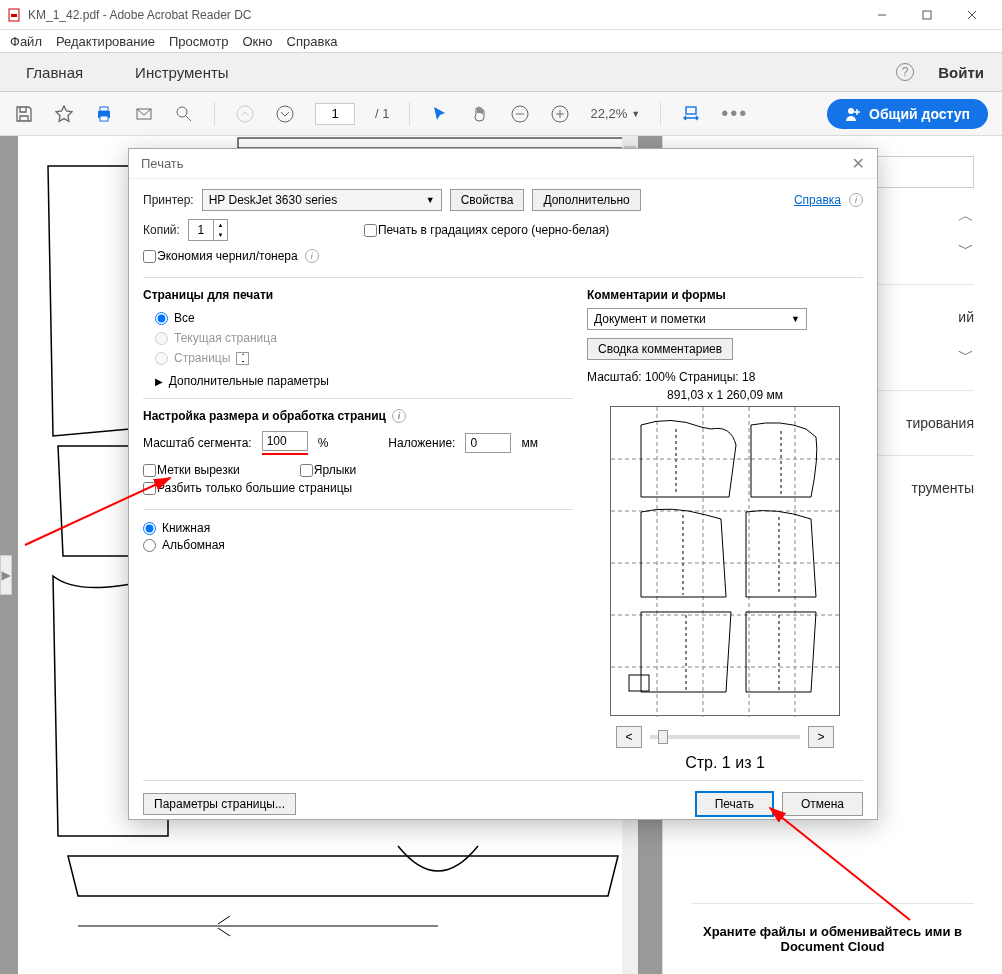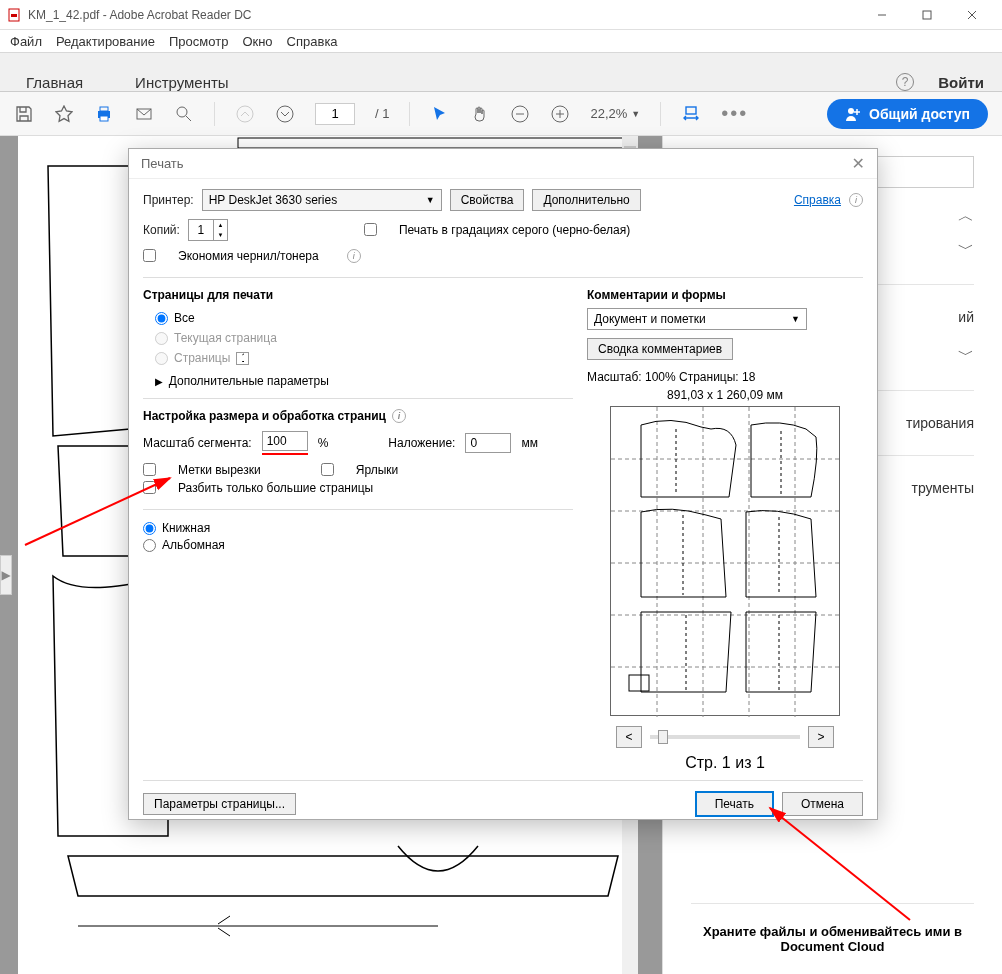--- a/index.html
+++ b/index.html
@@ -10,21 +10,21 @@
 .titlebar .doc-icon { width: 14px; height: 14px; margin-right: 6px; }
 .titlebar .title { color: #555; font-size: 12px; flex: 1; }
 .window-controls { display: flex; gap: 0; }
 .window-controls div { width: 45px; height: 30px; display: flex; align-items: center; justify-content: center; color: #555; }
 .window-controls svg { width: 10px; height: 10px; }
 
 
 .menubar { height: 22px; display: flex; align-items: center; padding: 0 10px; gap: 14px; color: #333; font-size: 13px; }
 
 
-.tabbar { height: 40px; background: #f0f0f0; border-top: 1px solid #d8d8d8; border-bottom: 1px solid #ccc; display: flex; align-items: flex-end; position: relative; }
+.tabbar { height: 40px; background: #f0f0f0; border-top: 1px solid #d8d8d8; border-bottom: 1px solid #ccc; display: flex; align-items: center; position: relative; }
 .tabbar .big-tab { padding: 0 26px; display: flex; align-items: center; font-size: 15px; color: #333; }
 .tabbar .doc-tab { background: #fff; display: flex; align-items: center; padding: 0 30px; font-size: 15px; border-top: 1px solid #ccc; border-right: 1px solid #ccc; position: relative; }
 .tabbar .doc-tab .close { margin-left: 16px; font-size: 16px; color: #888; }
 .tabbar .right { margin-left: auto; display: flex; align-items: center; padding-right: 18px; gap: 24px; }
 .help-icon { width: 18px; height: 18px; border: 1.5px solid #888; border-radius: 50%; display: flex; align-items: center; justify-content: center; font-size: 12px; color: #888; }
 .login { font-size: 15px; font-weight: 600; color: #333; }
 
 
 .toolbar { height: 44px; background: #f7f7f7; border-bottom: 1px solid #ddd; display: flex; align-items: center; padding: 0 14px; gap: 20px; }
 .toolbar .icon { width: 20px; height: 20px; display: flex; align-items: center; justify-content: center; color: #666; }
@@ -62,21 +62,21 @@
 .dlg-row label { color: #222; }
 .printer-select { flex: 0 0 240px; height: 22px; border: 1px solid #999; background: #f5f5f5; padding: 0 6px; font-size: 12px; display: flex; align-items: center; justify-content: space-between; }
 .btn { height: 22px; border: 1px solid #999; background: #f0f0f0; padding: 0 10px; font-size: 12px; display: inline-flex; align-items: center; }
 .spinner { width: 40px; height: 22px; border: 1px solid #999; display: flex; }
 .spinner input { border: none; width: 24px; text-align: center; font-size: 12px; }
 .spinner .arrows { width: 14px; display: flex; flex-direction: column; border-left: 1px solid #999; }
 .spinner .arrows div { flex: 1; display: flex; align-items: center; justify-content: center; font-size: 6px; }
 .info-icon { width: 14px; height: 14px; border: 1px solid #aaa; border-radius: 50%; display: inline-flex; align-items: center; justify-content: center; font-size: 9px; color: #888; font-style: italic; }
 .link-help { color: #0066cc; text-decoration: underline; margin-left: auto; font-size: 12px; }
 
-.checkbox-row { display: flex; gap: 22px; font-size: 12px; }
+.checkbox-row { display: flex; align-items: center; gap: 1px; font-size: 12px; }
 .checkbox-row input { width: 13px; height: 13px; }
 
 .dlg-columns { display: flex; gap: 14px; flex: 1; border-top: 1px solid #ddd; margin-top: 6px; padding-top: 6px; }
 .dlg-left { flex: 0 0 430px; display: flex; flex-direction: column; }
 .dlg-right { flex: 1; display: flex; flex-direction: column; }
 
 .section-title { font-weight: 600; font-size: 12px; margin: 4px 0 6px 0; }
 .radio-row { display: flex; align-items: center; gap: 6px; font-size: 12px; margin: 3px 0 3px 12px; }
 .radio-row input { width: 13px; height: 13px; }
 .radio-row.disabled { color: #999; }

